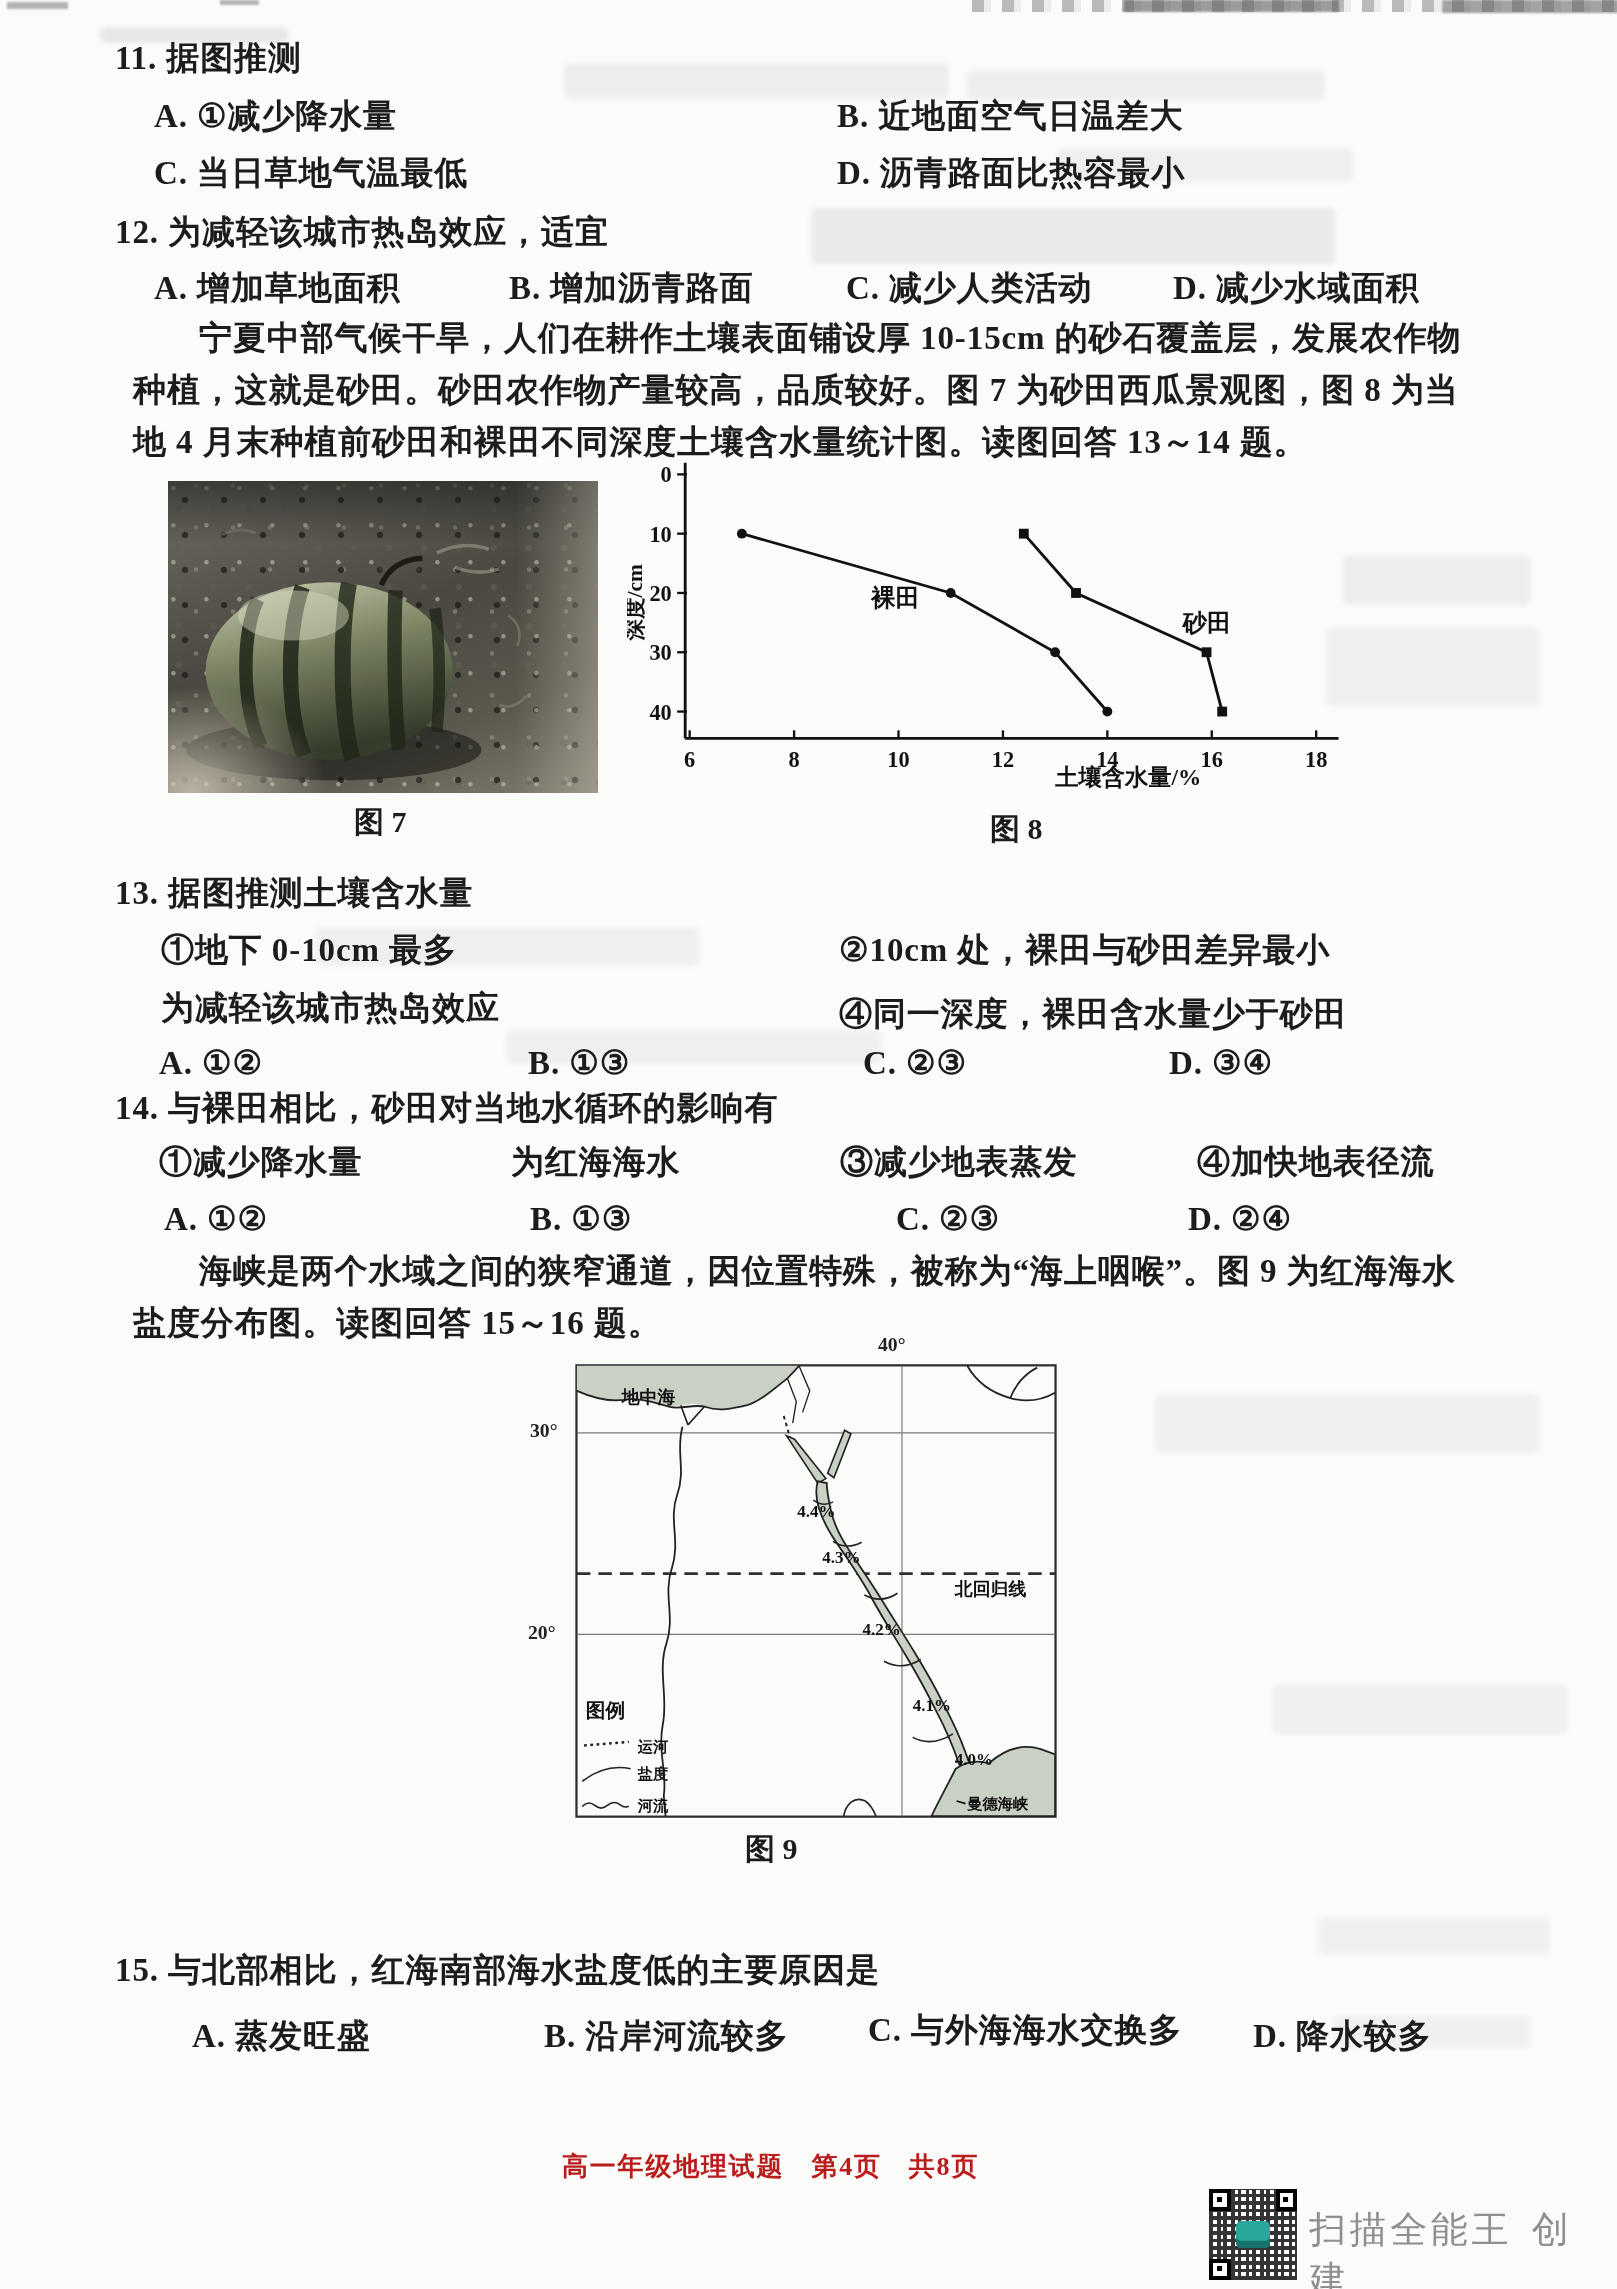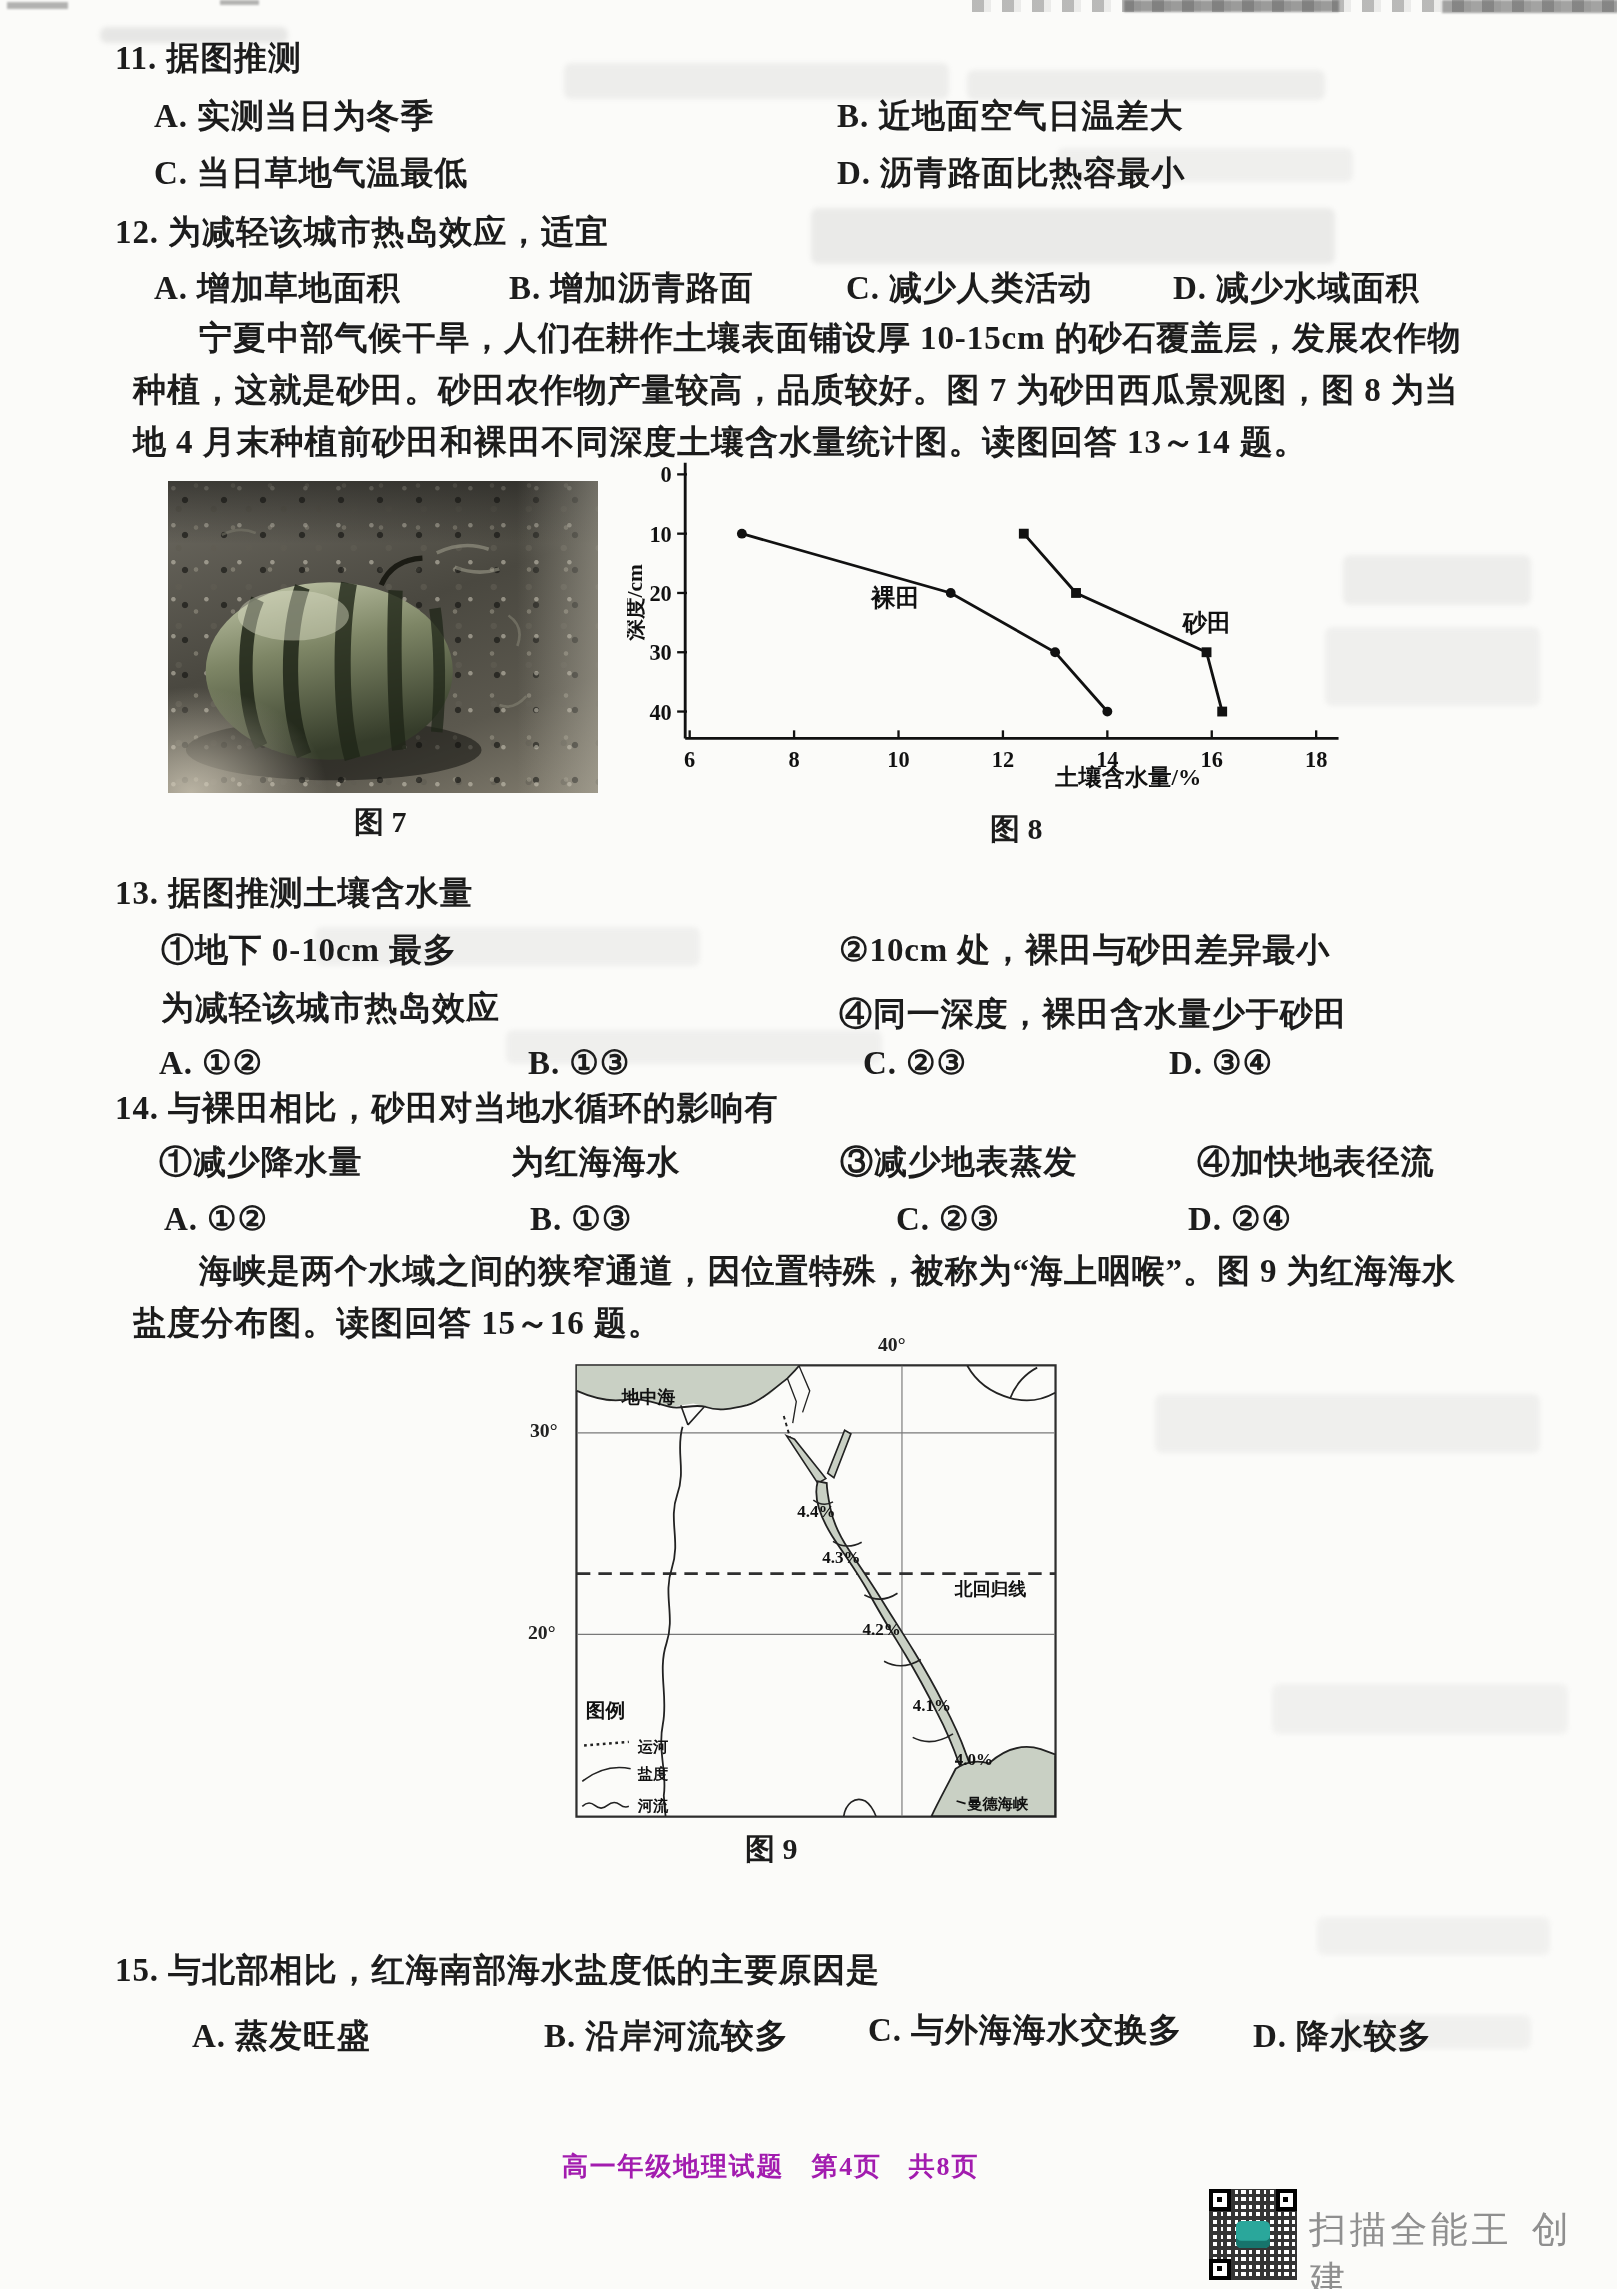--- a/index.html
+++ b/index.html
@@ -19,21 +19,21 @@
       radial-gradient(circle at 28px 4.5px, rgba(160,155,140,.5) 1.8px, transparent 2.7px),
       radial-gradient(circle at 10.7px 28px, rgba(95,92,82,.65) 2.7px, transparent 3.6px),
       linear-gradient(160deg,#6e6b62 0%,#4a4840 45%,#5b584e 75%,#837e70 100%);
     background-size:33px 37px,39px 35px,37px 42px,35px 39px,cover;}
   .photo .corner-light{position:absolute;left:-36px;bottom:-45px;width:197px;height:152px;
     background:radial-gradient(ellipse at 30% 70%, rgba(210,203,185,.8), transparent 70%);}
   .photo .right-light{position:absolute;right:0;top:0;width:81px;height:100%;
     background:linear-gradient(90deg,transparent, rgba(190,186,172,.45));}
   .photo .top-dark{position:absolute;left:0;top:0;width:100%;height:63px;
     background:linear-gradient(rgba(20,20,18,.55), transparent);}
-  .footer-row{position:absolute;left:562px;top:2149px;font-weight:600;font-size:26px;letter-spacing:1.8px;color:#a21caf;}
+  .footer-row{position:absolute;left:562px;top:2149px;font-weight:600;font-size:26px;letter-spacing:1.8px;color:#b91c1c;}
   .footer-row span{margin-right:27px;}
   .wm-text{position:absolute;left:1309px;top:2205px;font-size:37px;font-weight:500;color:#8f8f8f;
     font-family:"Liberation Sans","DejaVu Sans",sans-serif;letter-spacing:3.6px;}
   .wm-text span{margin-right:19.7px;}
   .qr{position:absolute;left:1209px;top:2189px;width:88px;height:91px;background:#fff;}
   .qr .mods{position:absolute;inset:0;
     background-image:
       repeating-linear-gradient(0deg,#111 0 4.5px,transparent 4.5px 8px,#111 8px 10.7px,transparent 10.7px 15px),
       repeating-linear-gradient(90deg,#111 0 3.6px,transparent 3.6px 8px,#111 8px 11.6px,transparent 11.6px 14.3px);
     background-blend-mode:lighten;opacity:.85;}
@@ -62,21 +62,21 @@
   <div class="ghost" style="left:315px;top:927px;width:385px;height:39px;opacity:.1;"></div>
   <div class="ghost" style="left:506px;top:1030px;width:376px;height:34px;opacity:.1;"></div>
   <div class="ghost" style="left:1343px;top:555px;width:188px;height:50px;"></div>
   <div class="ghost" style="left:1325px;top:627px;width:215px;height:79px;opacity:.1;"></div>
   <div class="ghost" style="left:1155px;top:1394px;width:385px;height:59px;opacity:.1;"></div>
   <div class="ghost" style="left:1272px;top:1684px;width:296px;height:50px;opacity:.09;"></div>
   <div class="ghost" style="left:1317px;top:1917px;width:233px;height:38px;opacity:.09;"></div>
   <div class="ghost" style="left:1334px;top:2015px;width:197px;height:34px;opacity:.09;"></div>
 
   <div class="t" style="left:115px;top:39px;">11. 据图推测</div>
-  <div class="t" style="left:154px;top:97px;">A. 实测当日为冬季</div>
+  <div class="t" style="left:154px;top:97px;">A. ①减少降水量</div>
   <div class="t" style="left:837px;top:97px;">B. 近地面空气日温差大</div>
   <div class="t" style="left:154px;top:154px;">C. 当日草地气温最低</div>
   <div class="t" style="left:837px;top:154px;">D. 沥青路面比热容最小</div>
 
   <div class="t" style="left:115px;top:213px;">12. 为减轻该城市热岛效应，适宜</div>
   <div class="t" style="left:154px;top:269px;">A. 增加草地面积</div>
   <div class="t" style="left:509px;top:269px;">B. 增加沥青路面</div>
   <div class="t" style="left:846px;top:269px;">C. 减少人类活动</div>
   <div class="t" style="left:1173px;top:269px;">D. 减少水域面积</div>
 

